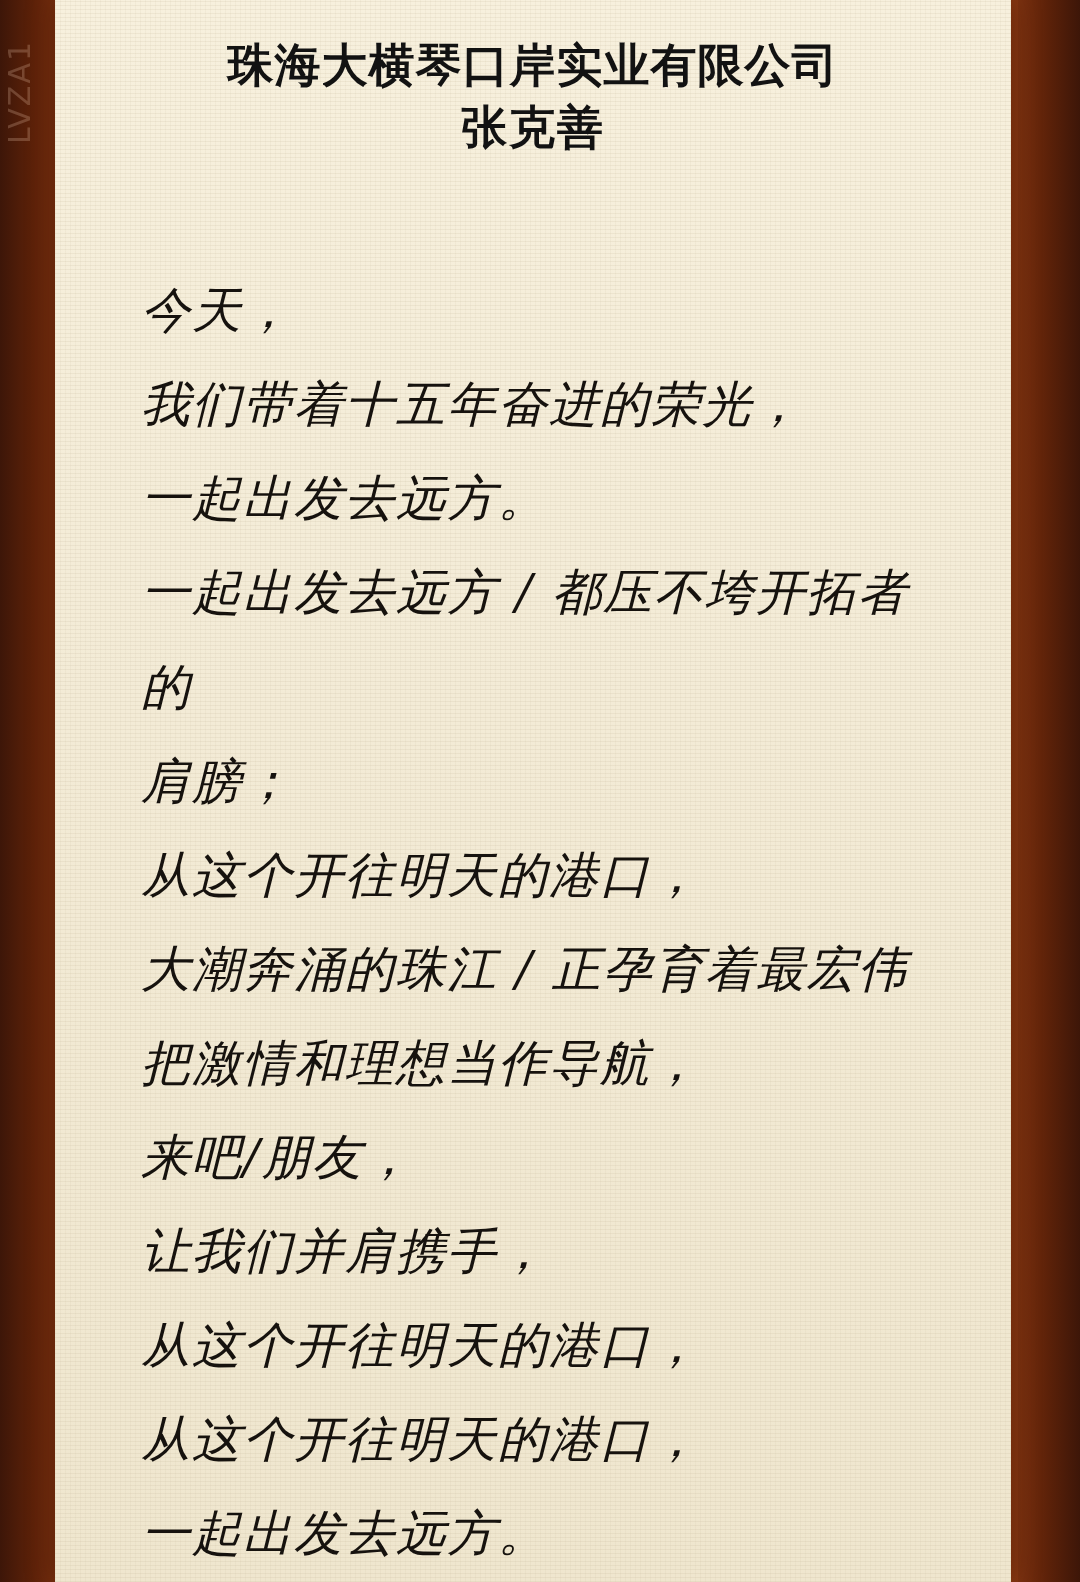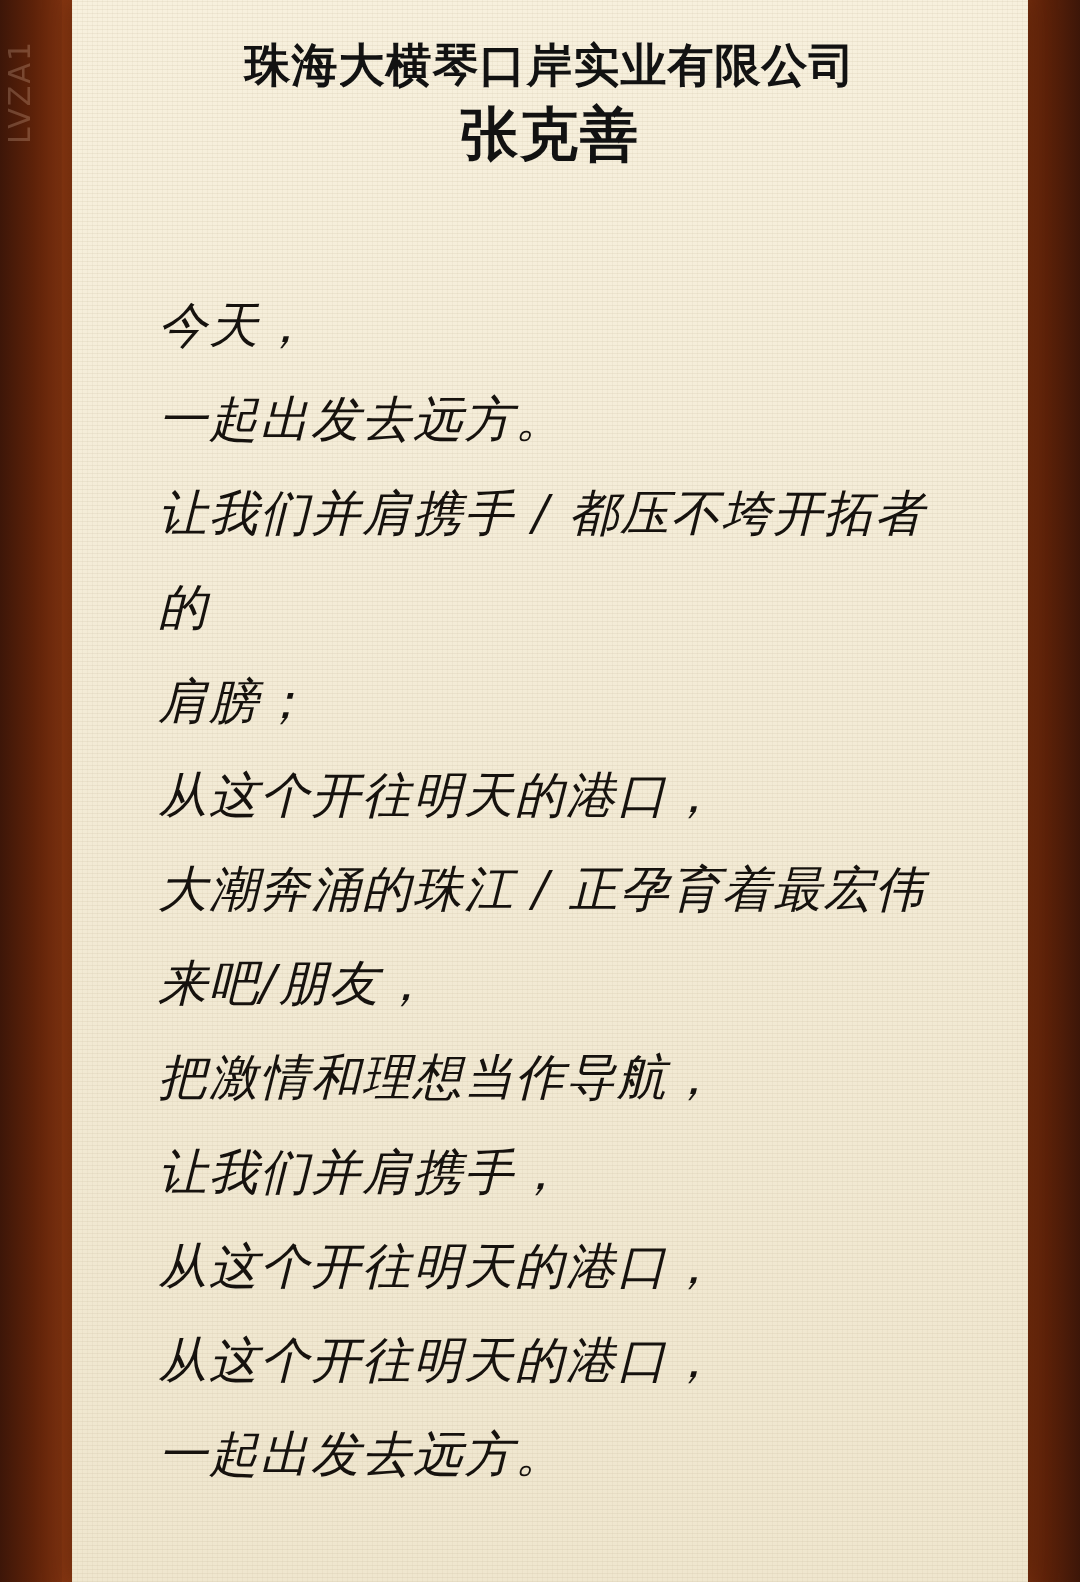--- a/index.html
+++ b/index.html
@@ -46,21 +46,21 @@
     line-height: 1.05;
     writing-mode: vertical-rl;
     transform: rotate(180deg);
     font-family: "DejaVu Sans", sans-serif;
     user-select: none;
   }
 
   
   .paper {
     position: absolute;
-    left: 72px;
+    left: 55px;
     top: 0;
     width: 956px;
     height: 1582px;
     background-color: #f4ecd8;
     background-image:
       repeating-linear-gradient(0deg, rgba(190,175,145,0.16) 0px, rgba(190,175,145,0.16) 1px, rgba(255,255,255,0) 1px, rgba(255,255,255,0) 4px),
       repeating-linear-gradient(90deg, rgba(190,175,145,0.10) 0px, rgba(190,175,145,0.10) 1px, rgba(255,255,255,0) 1px, rgba(255,255,255,0) 5px),
       linear-gradient(180deg, #f7f0dd 0%, #f3ebd6 45%, #efe6ce 100%);
     box-shadow: 0 0 26px rgba(60, 20, 5, 0.45);
     box-sizing: border-box;
@@ -73,21 +73,21 @@
   }
   .doc-title {
     font-size: 46px;
     font-weight: bold;
     color: #121212;
     letter-spacing: 1px;
     line-height: 1.22;
     font-family: "Liberation Serif", "DejaVu Serif", serif;
   }
   .doc-author {
-    font-size: 58px;
+    font-size: 46px;
     font-weight: bold;
     color: #121212;
     letter-spacing: 2px;
     line-height: 1.22;
     margin-top: 6px;
     font-family: "Liberation Serif", "DejaVu Serif", serif;
   }
 
   .poem {
     margin-top: 108px;
@@ -116,27 +116,28 @@
 
   <div class="paper">
 
     <div class="title-block">
       <div class="doc-title">珠海大横琴口岸实业有限公司</div>
       <div class="doc-author">张克善</div>
     </div>
 
     <div class="poem">
       <div class="poem-line">今天，</div>
+      <div class="poem-line">我们带着十五年奋进的荣光，</div>
       <div class="poem-line">一起出发去远方。</div>
-      <div class="poem-line">让我们并肩携手 / 都压不垮开拓者的</div>
+      <div class="poem-line">一起出发去远方 / 都压不垮开拓者的</div>
       <div class="poem-line">肩膀；</div>
       <div class="poem-line">从这个开往明天的港口，</div>
       <div class="poem-line">大潮奔涌的珠江 / 正孕育着最宏伟</div>
+      <div class="poem-line">把激情和理想当作导航，</div>
       <div class="poem-line">来吧/朋友，</div>
-      <div class="poem-line">把激情和理想当作导航，</div>
       <div class="poem-line">让我们并肩携手，</div>
       <div class="poem-line">从这个开往明天的港口，</div>
       <div class="poem-line">从这个开往明天的港口，</div>
       <div class="poem-line">一起出发去远方。</div>
     </div>
 
   </div>
 </div>
 
 </body></html>

